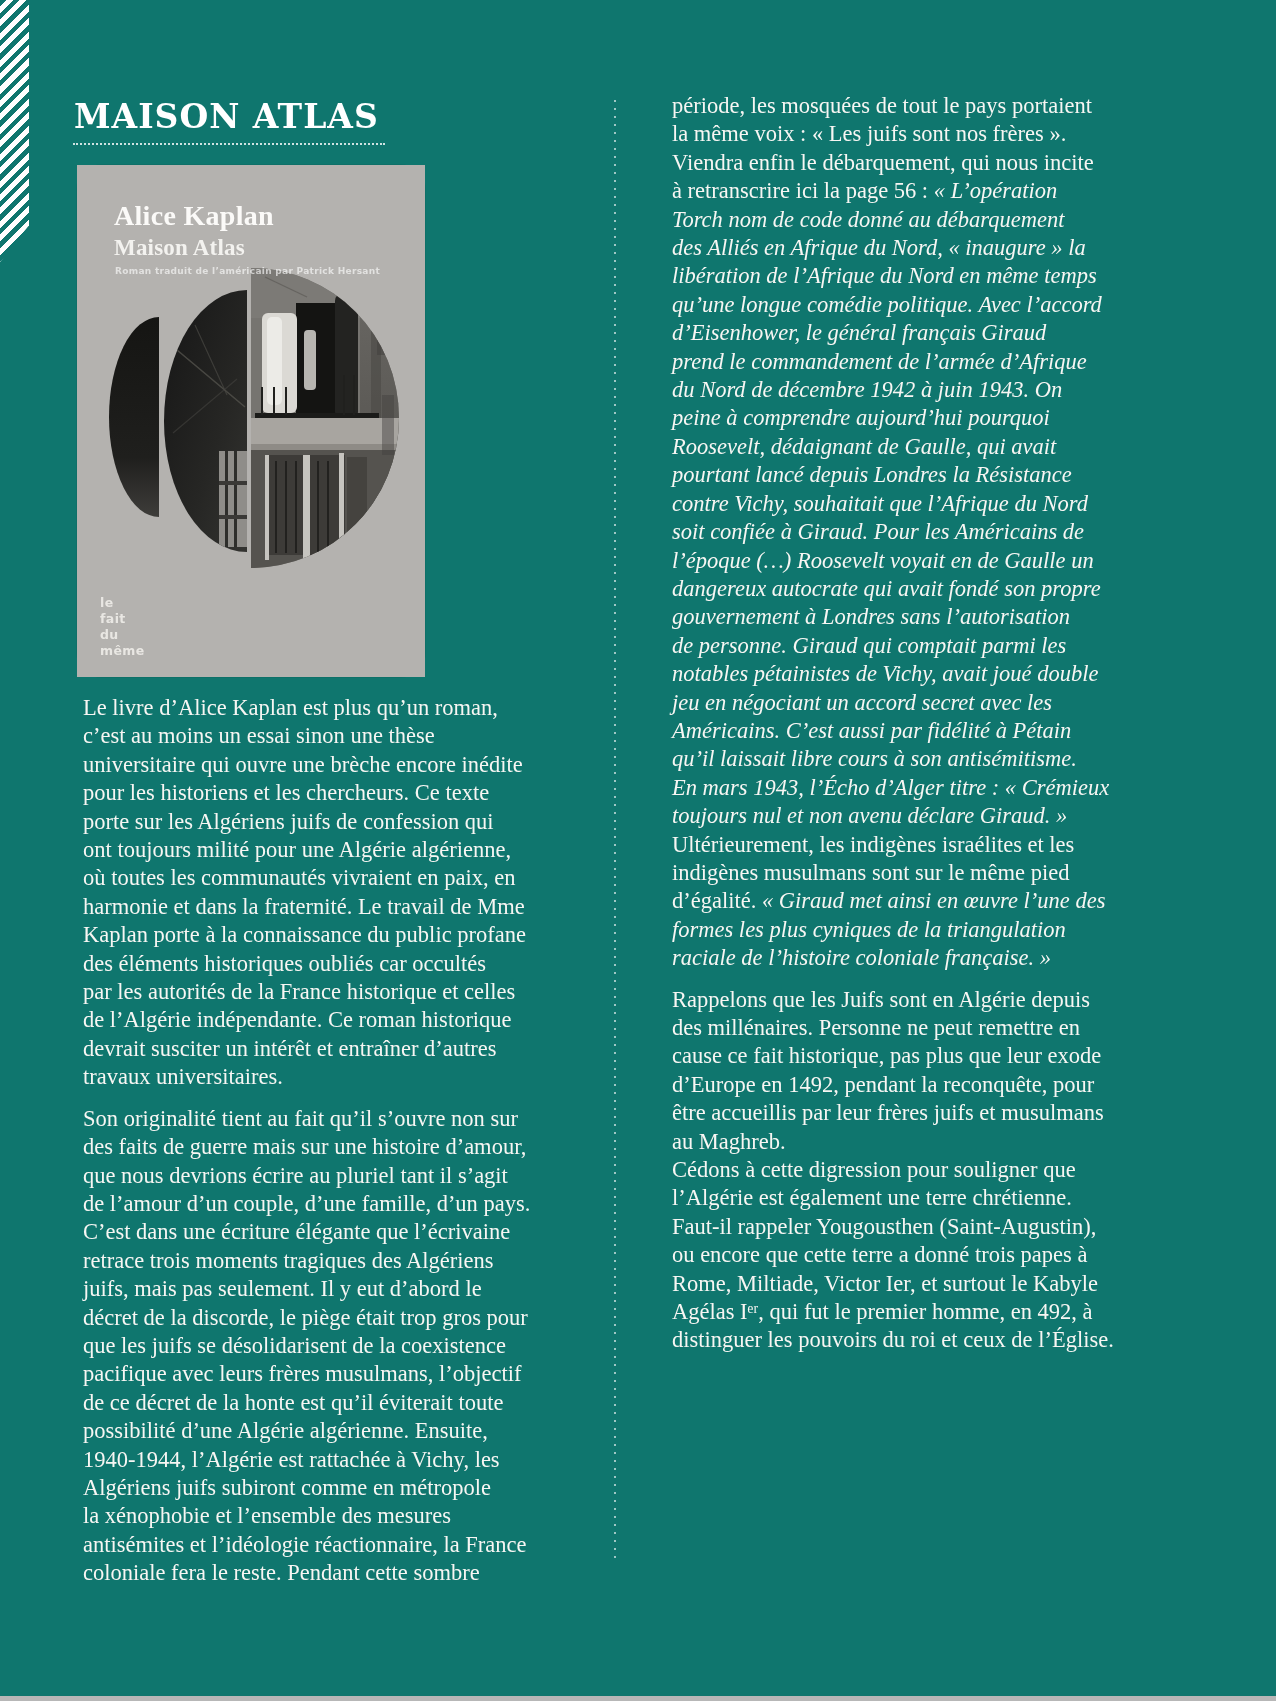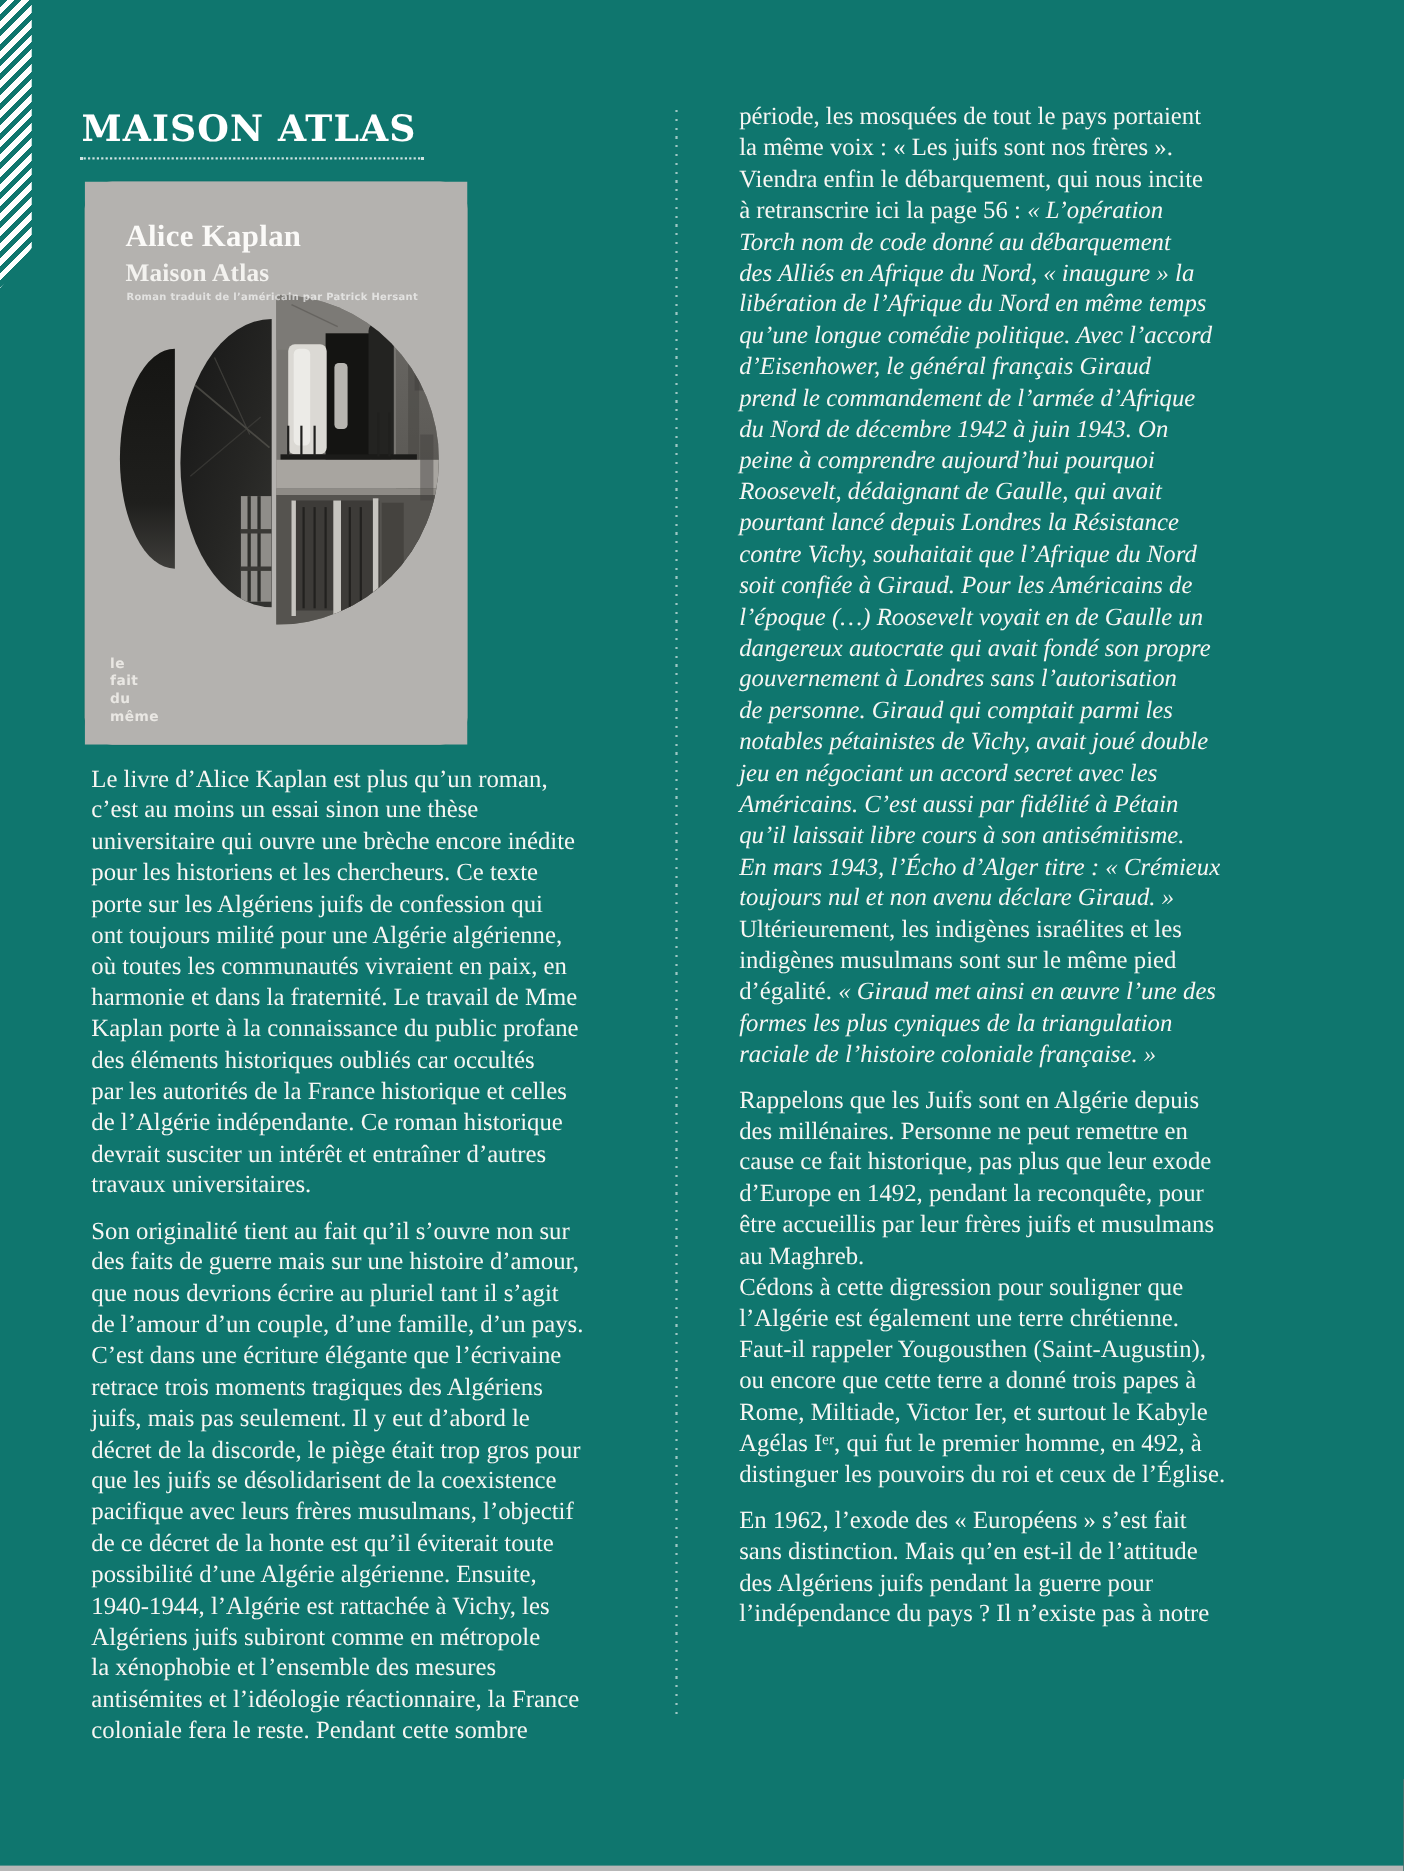--- a/index.html
+++ b/index.html
@@ -245,21 +245,17 @@
 d’Europe en 1492, pendant la reconquête, pour
 être accueillis par leur frères juifs et musulmans
 au Maghreb.
 Cédons à cette digression pour souligner que
 l’Algérie est également une terre chrétienne.
 Faut-il rappeler Yougousthen (Saint-Augustin),
 ou encore que cette terre a donné trois papes à
 Rome, Miltiade, Victor Ier, et surtout le Kabyle
 Agélas Iᵉʳ, qui fut le premier homme, en 492, à
 distinguer les pouvoirs du roi et ceux de l’Église.</span></p>
-      <p><span>En 1962, l’exode des « Européens » s’est fait
-sans distinction. Mais qu’en est-il de l’attitude
-des Algériens juifs pendant la guerre pour
-l’indépendance du pays ? Il n’existe pas à notre</span></p>
     </div>
 
   <div class="bottom-edge"></div>
 
 </div>
 
 </body></html>

